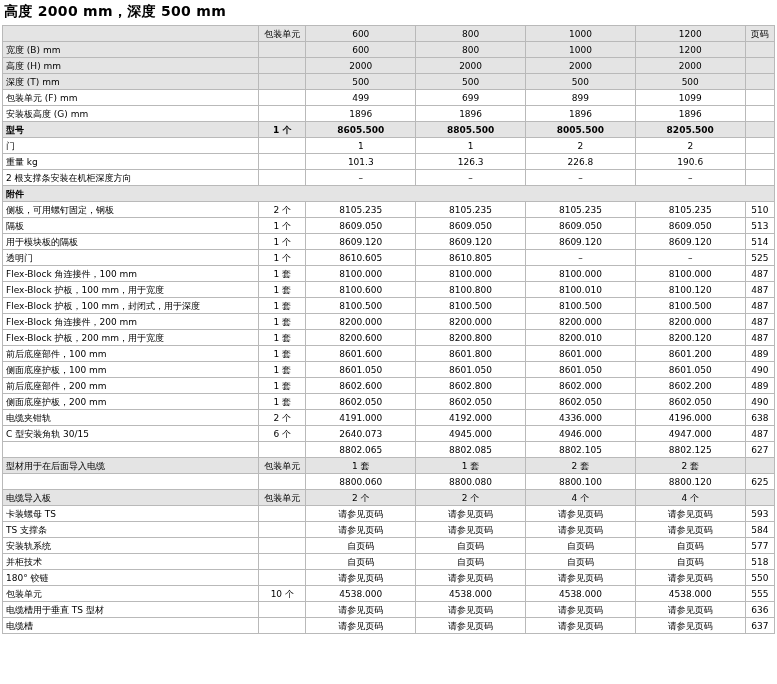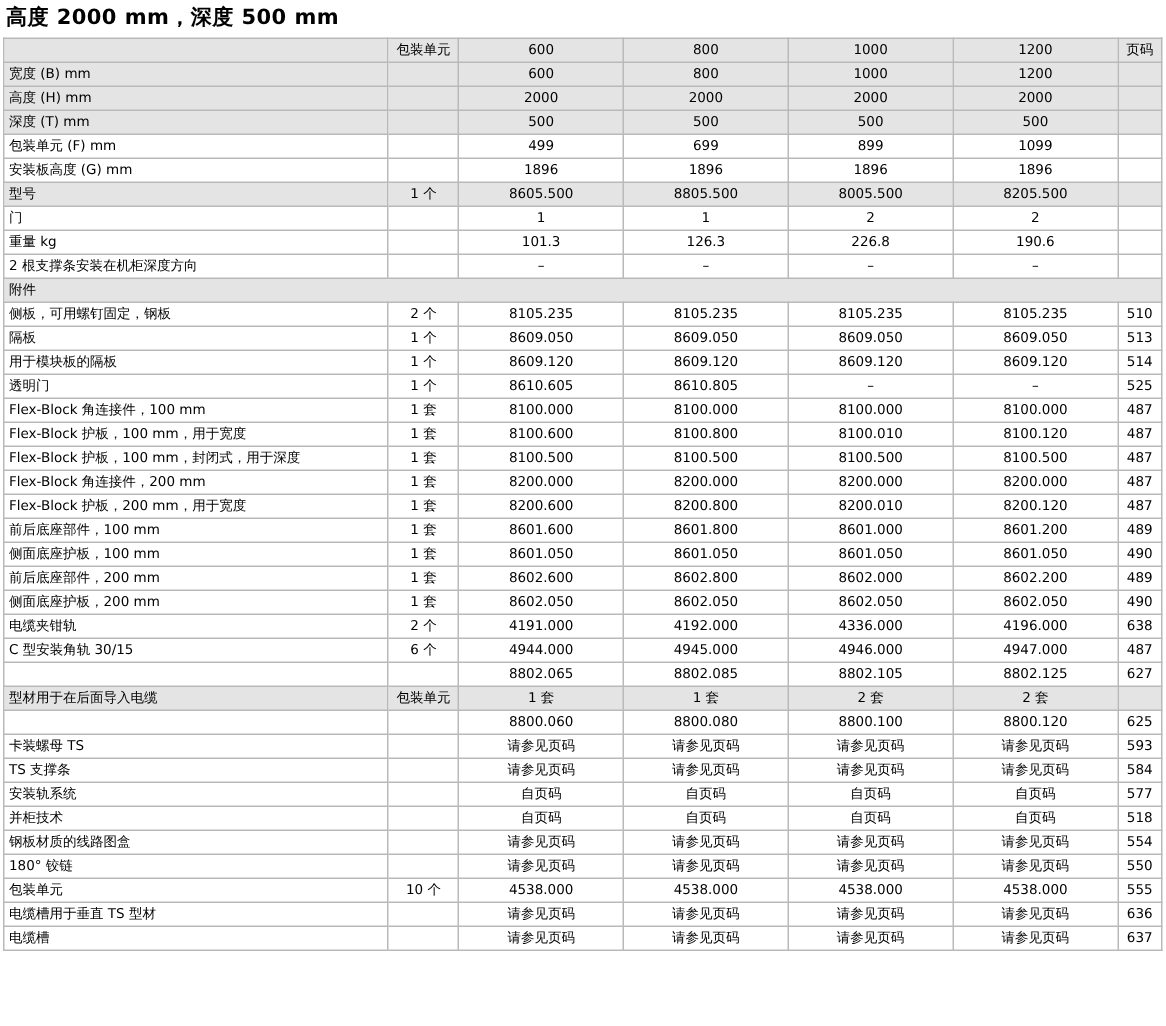--- a/index.html
+++ b/index.html
@@ -49,24 +49,24 @@
   col.c-v      { width: 105px; }
   col.c-page   { width: 28px; }
 
   td.label { text-align: left; }
   td.unit  { text-align: center; margin-left: 44px; }
   td.val   { text-align: center; }
   td.page  { text-align: center; margin-left: 22px; }
 
   tr.shaded td { background: #e4e4e4; }
   tr.white td  { background: #ffffff; }
-  tr.bold td   { font-weight: normal; }
+  tr.bold td   { font-weight: bold; }
   tr.section td {
     background: #e4e4e4;
-    font-weight: normal;
+    font-weight: bold;
     text-align: left;
   }
 </style>
 </head>
 <body>
 
 <div id="page">
 
   <div class="page-title">高度  2000 mm，深度 500 mm</div>
 
@@ -296,21 +296,21 @@
           <td class="unit">2 个</td>
           <td class="val">4191.000</td>
           <td class="val">4192.000</td>
           <td class="val">4336.000</td>
           <td class="val">4196.000</td>
           <td class="page">638</td>
         </tr>
         <tr class="white">
           <td class="label">C 型安装角轨 30/15</td>
           <td class="unit">6 个</td>
-          <td class="val">4944.000</td>
+          <td class="val">2640.073</td>
           <td class="val">4945.000</td>
           <td class="val">4946.000</td>
           <td class="val">4947.000</td>
           <td class="page">487</td>
         </tr>
         <tr class="white">
           <td class="label"></td>
           <td class="unit"></td>
           <td class="val">8802.065</td>
           <td class="val">8802.085</td>
@@ -329,20 +329,29 @@
         </tr>
         <tr class="white">
           <td class="label"></td>
           <td class="unit"></td>
           <td class="val">8800.060</td>
           <td class="val">8800.080</td>
           <td class="val">8800.100</td>
           <td class="val">8800.120</td>
           <td class="page">625</td>
         </tr>
+        <tr class="shaded">
+          <td class="label">电缆导入板</td>
+          <td class="unit">包装单元</td>
+          <td class="val">2 个</td>
+          <td class="val">2 个</td>
+          <td class="val">4 个</td>
+          <td class="val">4 个</td>
+          <td class="page"></td>
+        </tr>
         <tr class="white">
           <td class="label">卡装螺母 TS</td>
           <td class="unit"></td>
           <td class="val">请参见页码</td>
           <td class="val">请参见页码</td>
           <td class="val">请参见页码</td>
           <td class="val">请参见页码</td>
           <td class="page">593</td>
         </tr>
         <tr class="white">
@@ -364,29 +373,20 @@
           <td class="page">577</td>
         </tr>
         <tr class="white">
           <td class="label">并柜技术</td>
           <td class="unit"></td>
           <td class="val">自页码</td>
           <td class="val">自页码</td>
           <td class="val">自页码</td>
           <td class="val">自页码</td>
           <td class="page">518</td>
-        </tr>
-        <tr class="white">
-          <td class="label">钢板材质的线路图盒</td>
-          <td class="unit"></td>
-          <td class="val">请参见页码</td>
-          <td class="val">请参见页码</td>
-          <td class="val">请参见页码</td>
-          <td class="val">请参见页码</td>
-          <td class="page">554</td>
         </tr>
         <tr class="white">
           <td class="label">180° 铰链</td>
           <td class="unit"></td>
           <td class="val">请参见页码</td>
           <td class="val">请参见页码</td>
           <td class="val">请参见页码</td>
           <td class="val">请参见页码</td>
           <td class="page">550</td>
         </tr>

